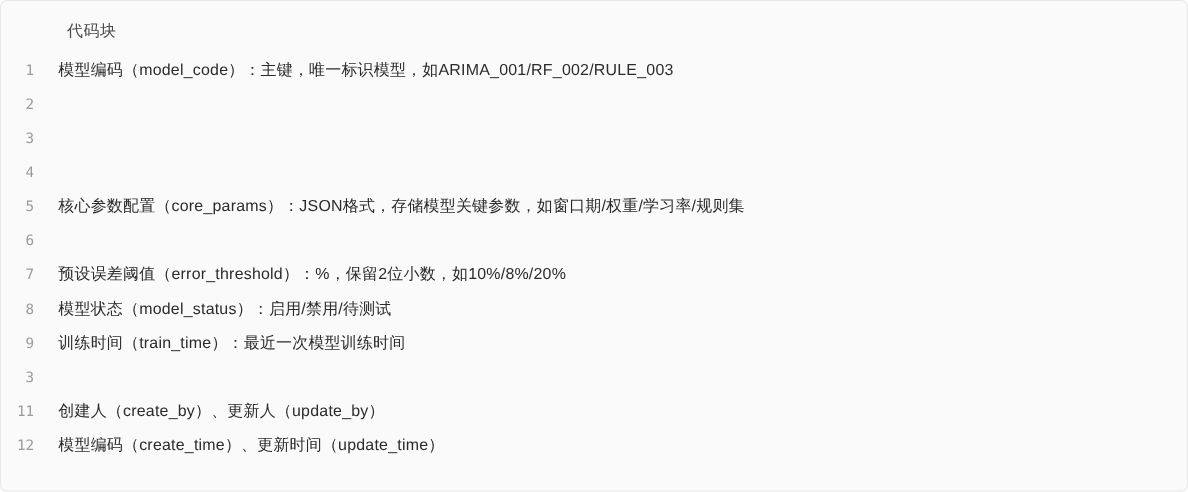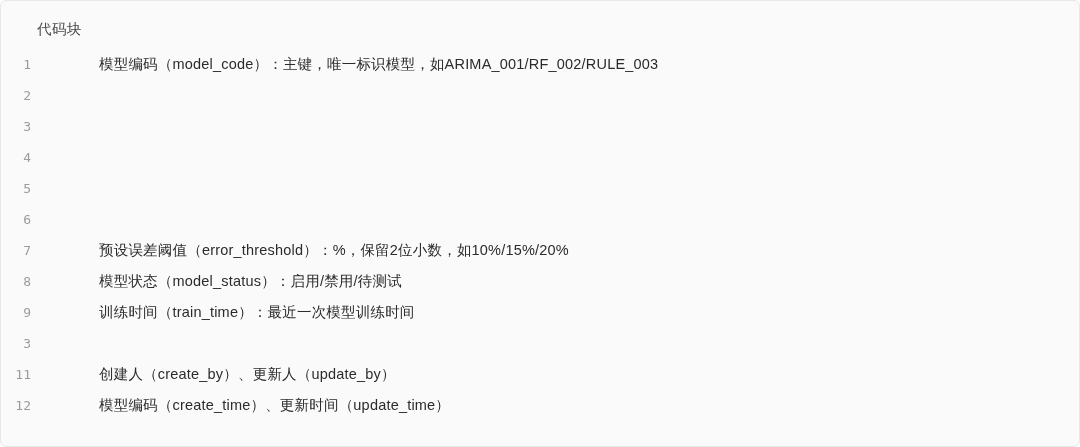--- a/index.html
+++ b/index.html
@@ -23,20 +23,21 @@
     padding: 14px 0 10px 0;
     position: relative;
     overflow: hidden;
   }
   .block-title {
     font-size: 14.5px;
     color: #4a4a4a;
     padding: 4px 0 10px 36px;
     letter-spacing: 0.4px;
     line-height: 20px;
+    margin-left: 24px;
   }
   .lines {
     display: block;
   }
   .line {
     display: flex;
     align-items: baseline;
     min-height: 31px;
     padding: 0;
   }
@@ -52,21 +53,20 @@
     line-height: 31px;
     user-select: none;
   }
   .line-text {
     color: #2b2b2b;
     font-size: 14.5px;
     line-height: 31px;
     letter-spacing: 0.2px;
     white-space: pre;
     font-family: "Liberation Sans", "DejaVu Sans", sans-serif;
-    margin-left: 46px;
   }
 </style>
 </head>
 <body>
 
 <div class="code-block">
   <div class="block-title">代码块</div>
   <div class="lines">
     <div class="line">
       <div class="line-no">1</div>
@@ -76,27 +76,28 @@
       <div class="line-no">2</div>
     </div>
     <div class="line">
       <div class="line-no">3</div>
     </div>
     <div class="line">
       <div class="line-no">4</div>
     </div>
     <div class="line">
       <div class="line-no">5</div>
+      <div class="line-text">核心参数配置（core_params）：JSON格式，存储模型关键参数，如窗口期/权重/学习率/规则集</div>
     </div>
     <div class="line">
       <div class="line-no">6</div>
     </div>
     <div class="line">
       <div class="line-no">7</div>
-      <div class="line-text">预设误差阈值（error_threshold）：%，保留2位小数，如10%/15%/20%</div>
+      <div class="line-text">预设误差阈值（error_threshold）：%，保留2位小数，如10%/8%/20%</div>
     </div>
     <div class="line">
       <div class="line-no">8</div>
       <div class="line-text">模型状态（model_status）：启用/禁用/待测试</div>
     </div>
     <div class="line">
       <div class="line-no">9</div>
       <div class="line-text">训练时间（train_time）：最近一次模型训练时间</div>
     </div>
     <div class="line">

